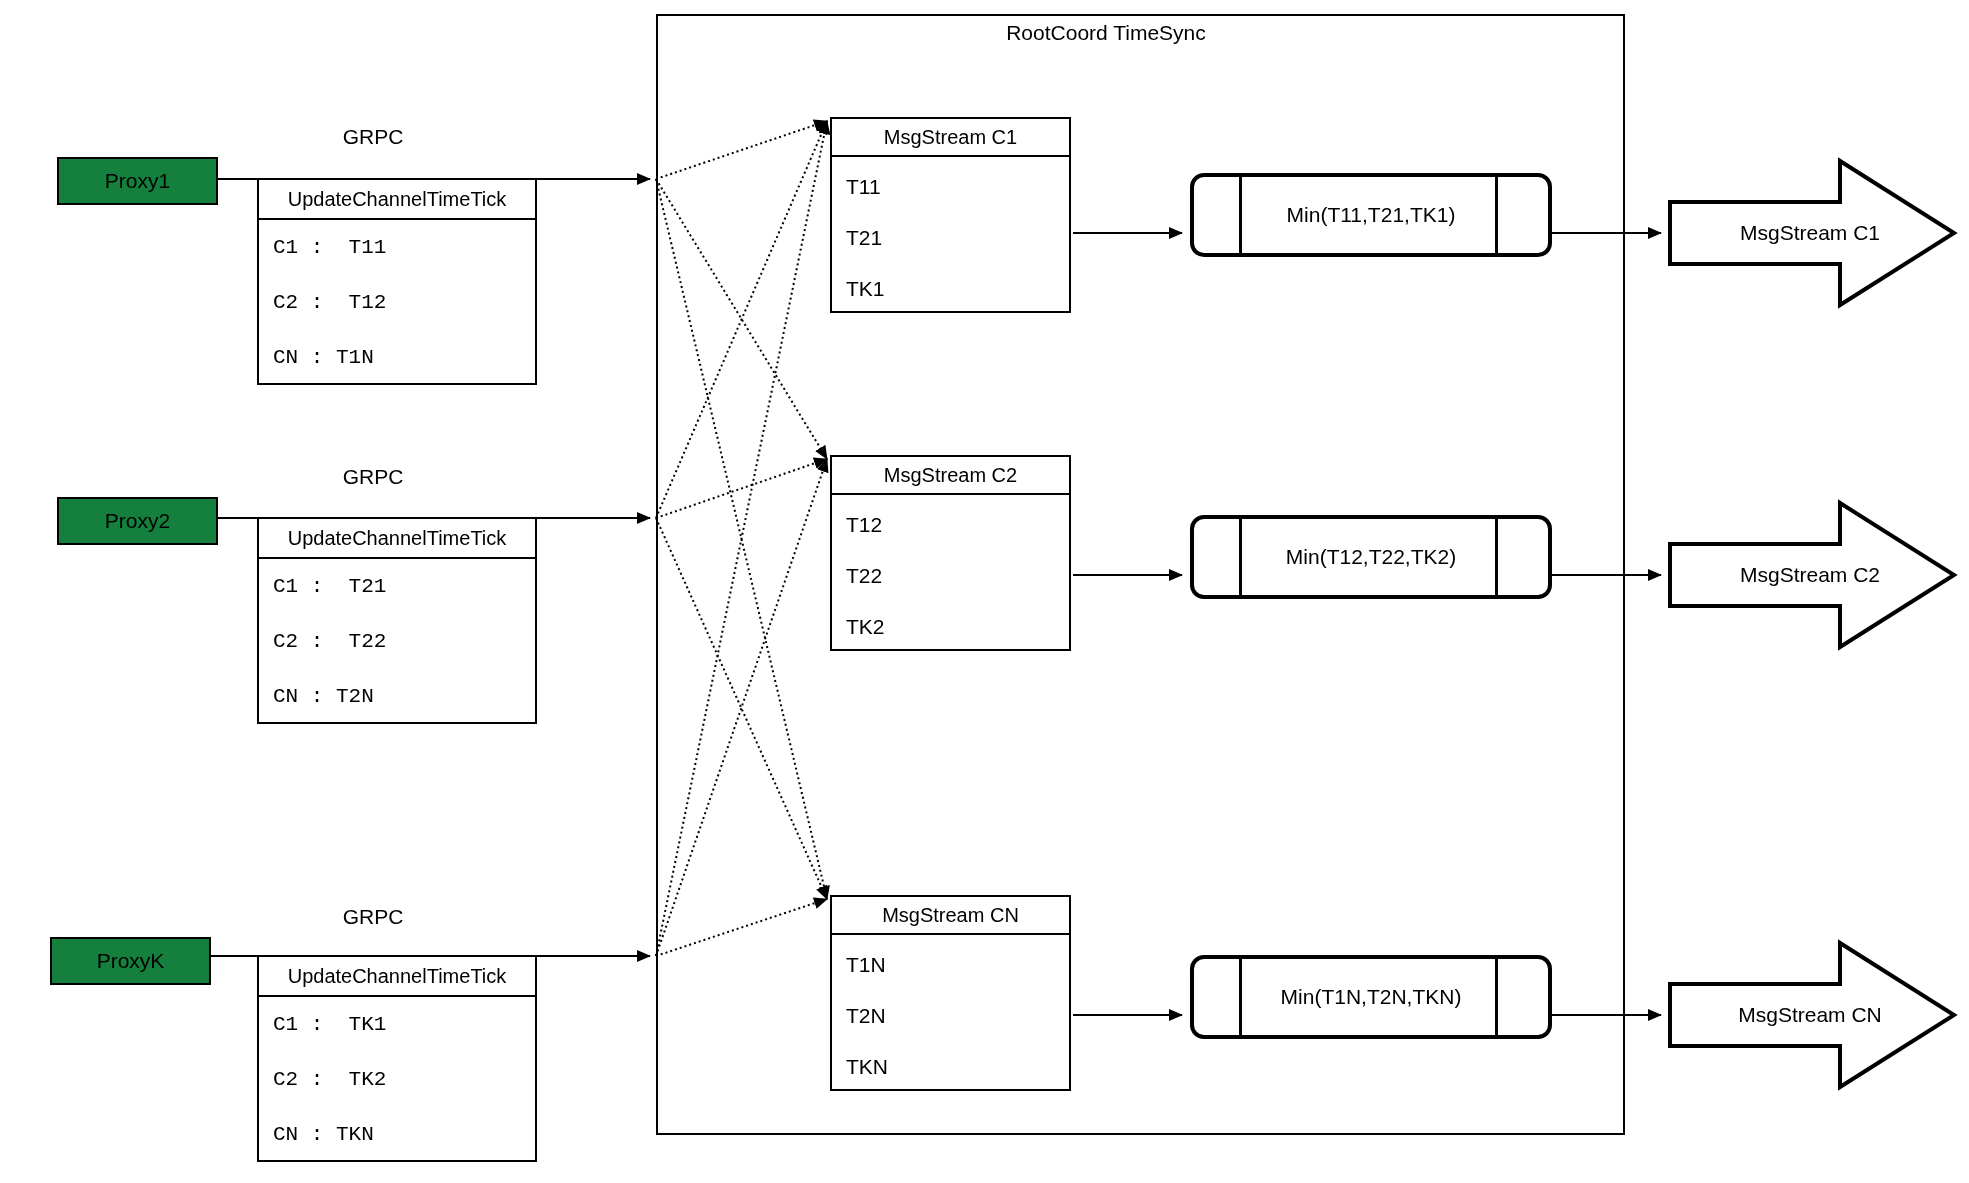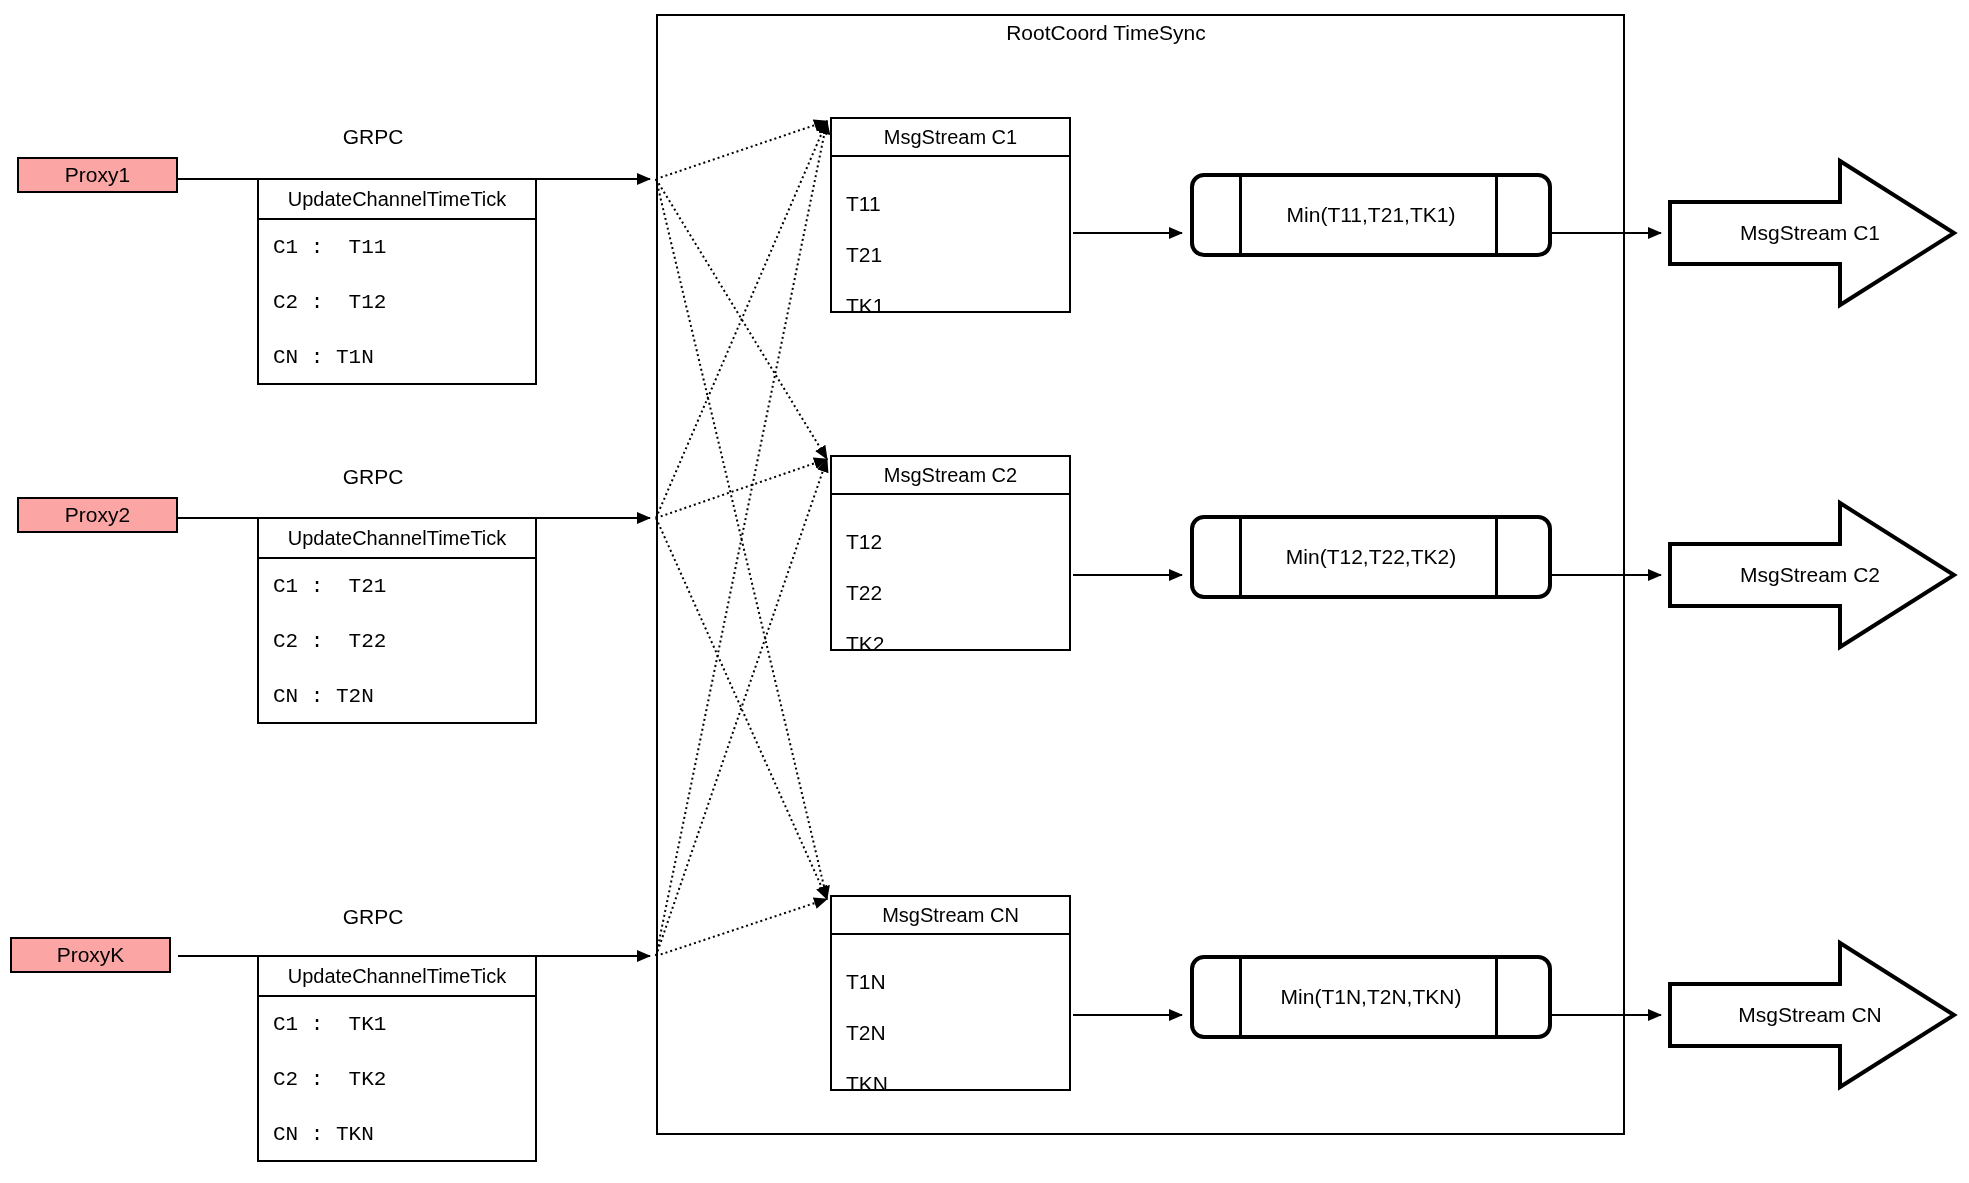--- a/index.html
+++ b/index.html
@@ -8,25 +8,26 @@
     width:1969px;height:1183px;
     background:#ffffff;
     font-family:"Liberation Sans", sans-serif;
     color:#000000;
     overflow:hidden;
   }
   .abs{position:absolute;}
   svg.layer{position:absolute;left:0;top:0;}
 
   .proxy-box{
-    width:161px;height:36px;
-    border:2px solid #000;background:#fca5a5;
+    width:161px;height:48px;
+    border:2px solid #000;background:#15803d;
     box-sizing:border-box;
     display:flex;align-items:center;justify-content:center;
     font-size:21px;
+    margin-left:40px;
   }
   .grpc-label{
     width:160px;height:26px;
     display:flex;align-items:center;justify-content:center;
     font-size:21px;
   }
   .tbl{
     border:2px solid #000;background:#fff;
     box-sizing:border-box;
   }
@@ -37,21 +38,21 @@
     box-sizing:border-box;
   }
   .upd-table{width:280px;height:207px;}
   .upd-table .tbl-header{height:40px;}
   .upd-row{
     height:55px;display:flex;align-items:center;
     padding-left:14px;font-size:21px;white-space:pre;font-family:Liberation Mono, monospace;
   }
   .ms-table{width:241px;height:196px;}
   .ms-table .tbl-header{height:38px;}
-  .ms-rows{padding-top:21px;}
+  .ms-rows{padding-top:4px;}
   .ms-row{
     height:51px;display:flex;align-items:center;
     padding-left:14px;font-size:21px;white-space:pre;
   }
   .min-box{
     width:362px;height:84px;
     border:4px solid #000;border-radius:14px;
     background:#fff;box-sizing:border-box;
     display:flex;align-items:center;justify-content:center;
     font-size:21px;

